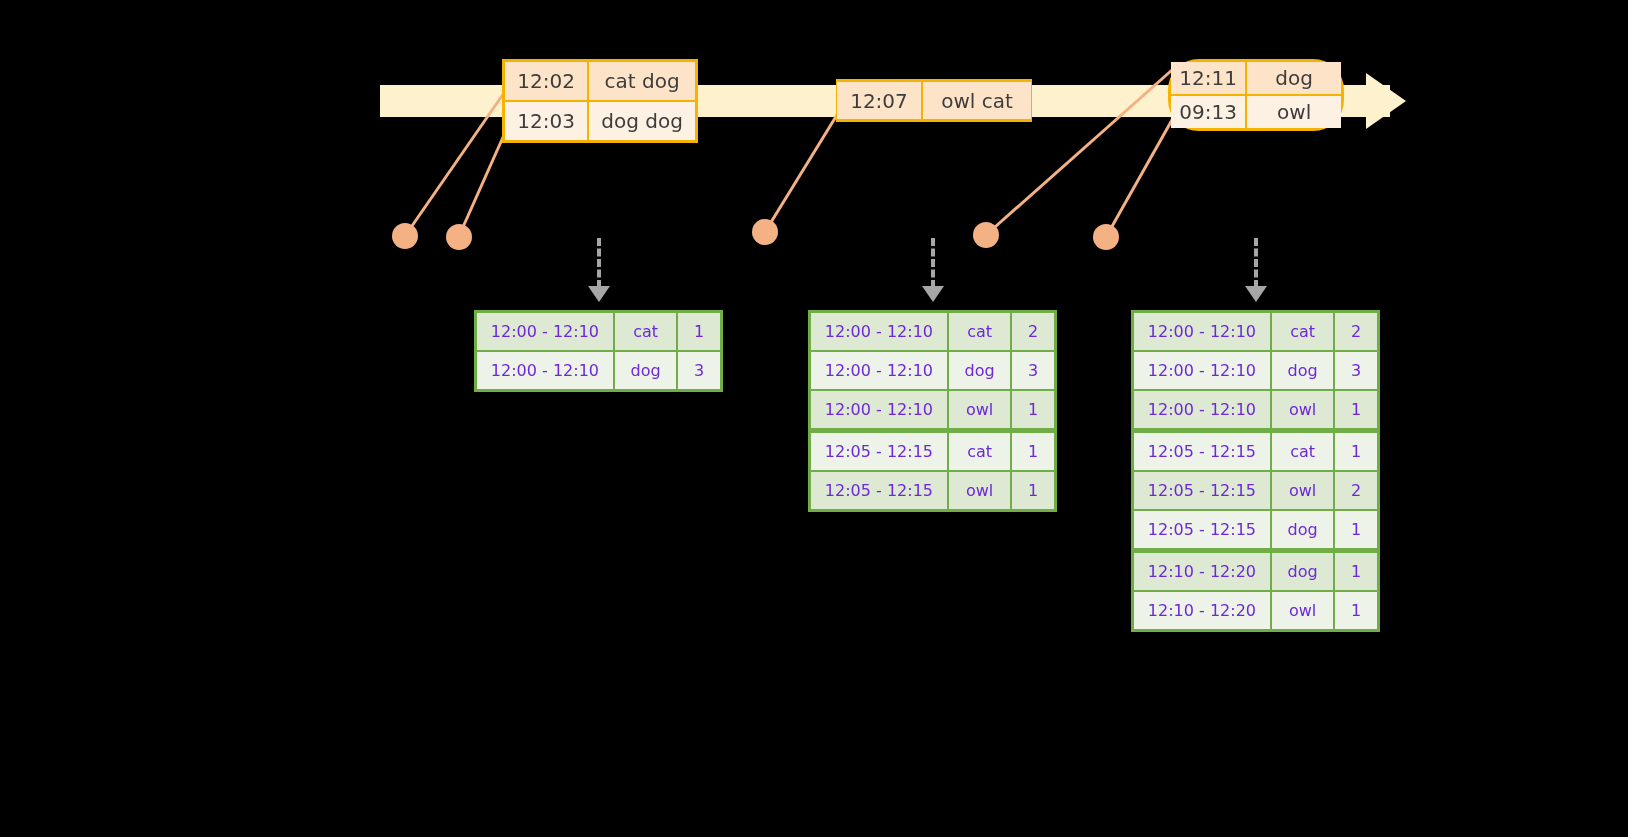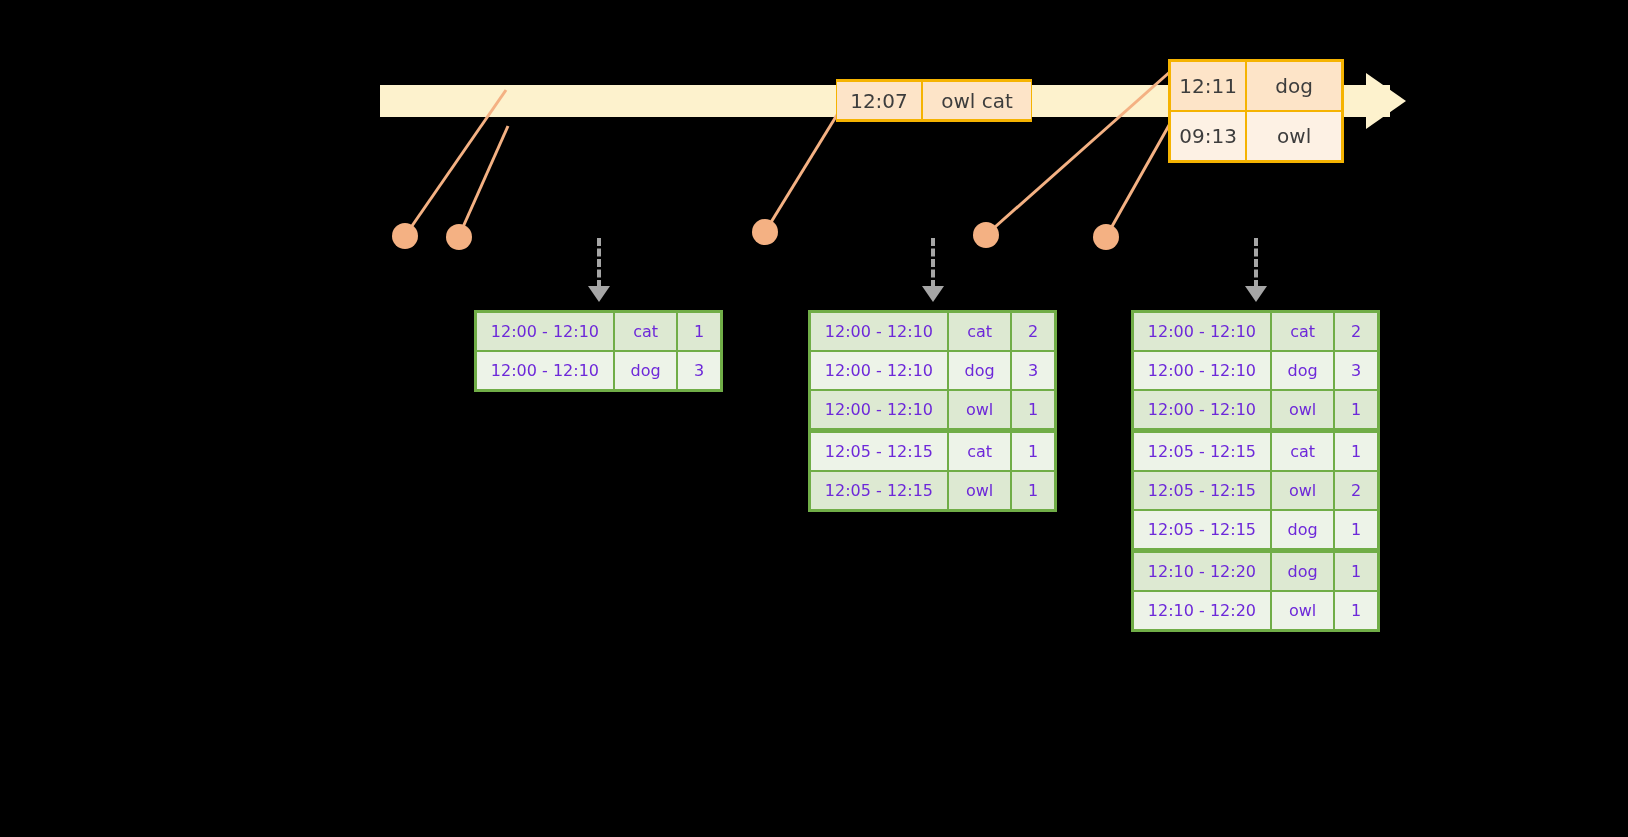--- a/index.html
+++ b/index.html
@@ -23,21 +23,21 @@
   .evt-time,.evt-words{display:flex;align-items:center;justify-content:center;
                        color:#3d3d3d;font-size:20px;}
   .evt-time{border-right:2px solid #f5b301;}
   .shade-a .evt-time,.shade-a .evt-words{background:#fde4c8;}
   .shade-b .evt-time,.shade-b .evt-words{background:#fdf1e4;}
 
   #evt0{left:502px;top:59px;width:196px;height:84px;}
   #evt0 .evt-time{width:84px;} #evt0 .evt-words{width:108px;}
   #evt1{left:836px;top:79px;width:196px;height:43px;align-items:center;}
   #evt1 .evt-time{width:84px;} #evt1 .evt-words{width:108px;}
-  #evt2{left:1168px;top:59px;width:176px;height:104px;}
+  #evt2{left:1168px;top:59px;width:176px;height:72px;border-radius:31px;}
   #evt2 .evt-time{width:76px;} #evt2 .evt-words{width:96px;}
 
   
   .dot{position:absolute;width:26px;height:26px;border-radius:50%;
        background:#f4b183;}
   svg#links{position:absolute;left:0;top:0;width:1628px;height:837px;
             pointer-events:none;}
   svg#links line{stroke:#f4b183;stroke-width:3;}
 
   
@@ -82,20 +82,30 @@
     <line x1="986" y1="235" x2="1172" y2="70"></line>
     <line x1="1106" y1="237" x2="1172" y2="120"></line>
   </svg>
 
   <div class="dot" style="left:392px;top:223px;"></div>
   <div class="dot" style="left:446px;top:224px;"></div>
   <div class="dot" style="left:752px;top:219px;"></div>
   <div class="dot" style="left:973px;top:222px;"></div>
   <div class="dot" style="left:1093px;top:224px;"></div>
 
+  <div id="evt0" class="evt-group">
+    <div class="evt-row shade-a">
+      <div class="evt-time">12:02</div>
+      <div class="evt-words">cat dog</div>
+    </div>
+    <div class="evt-row shade-b">
+      <div class="evt-time">12:03</div>
+      <div class="evt-words">dog dog</div>
+    </div>
+  </div>
 
   <div id="evt1" class="evt-group">
     <div class="evt-row shade-a">
       <div class="evt-time">12:07</div>
       <div class="evt-words">owl cat</div>
     </div>
   </div>
 
   <div id="evt2" class="evt-group">
     <div class="evt-row shade-a">

